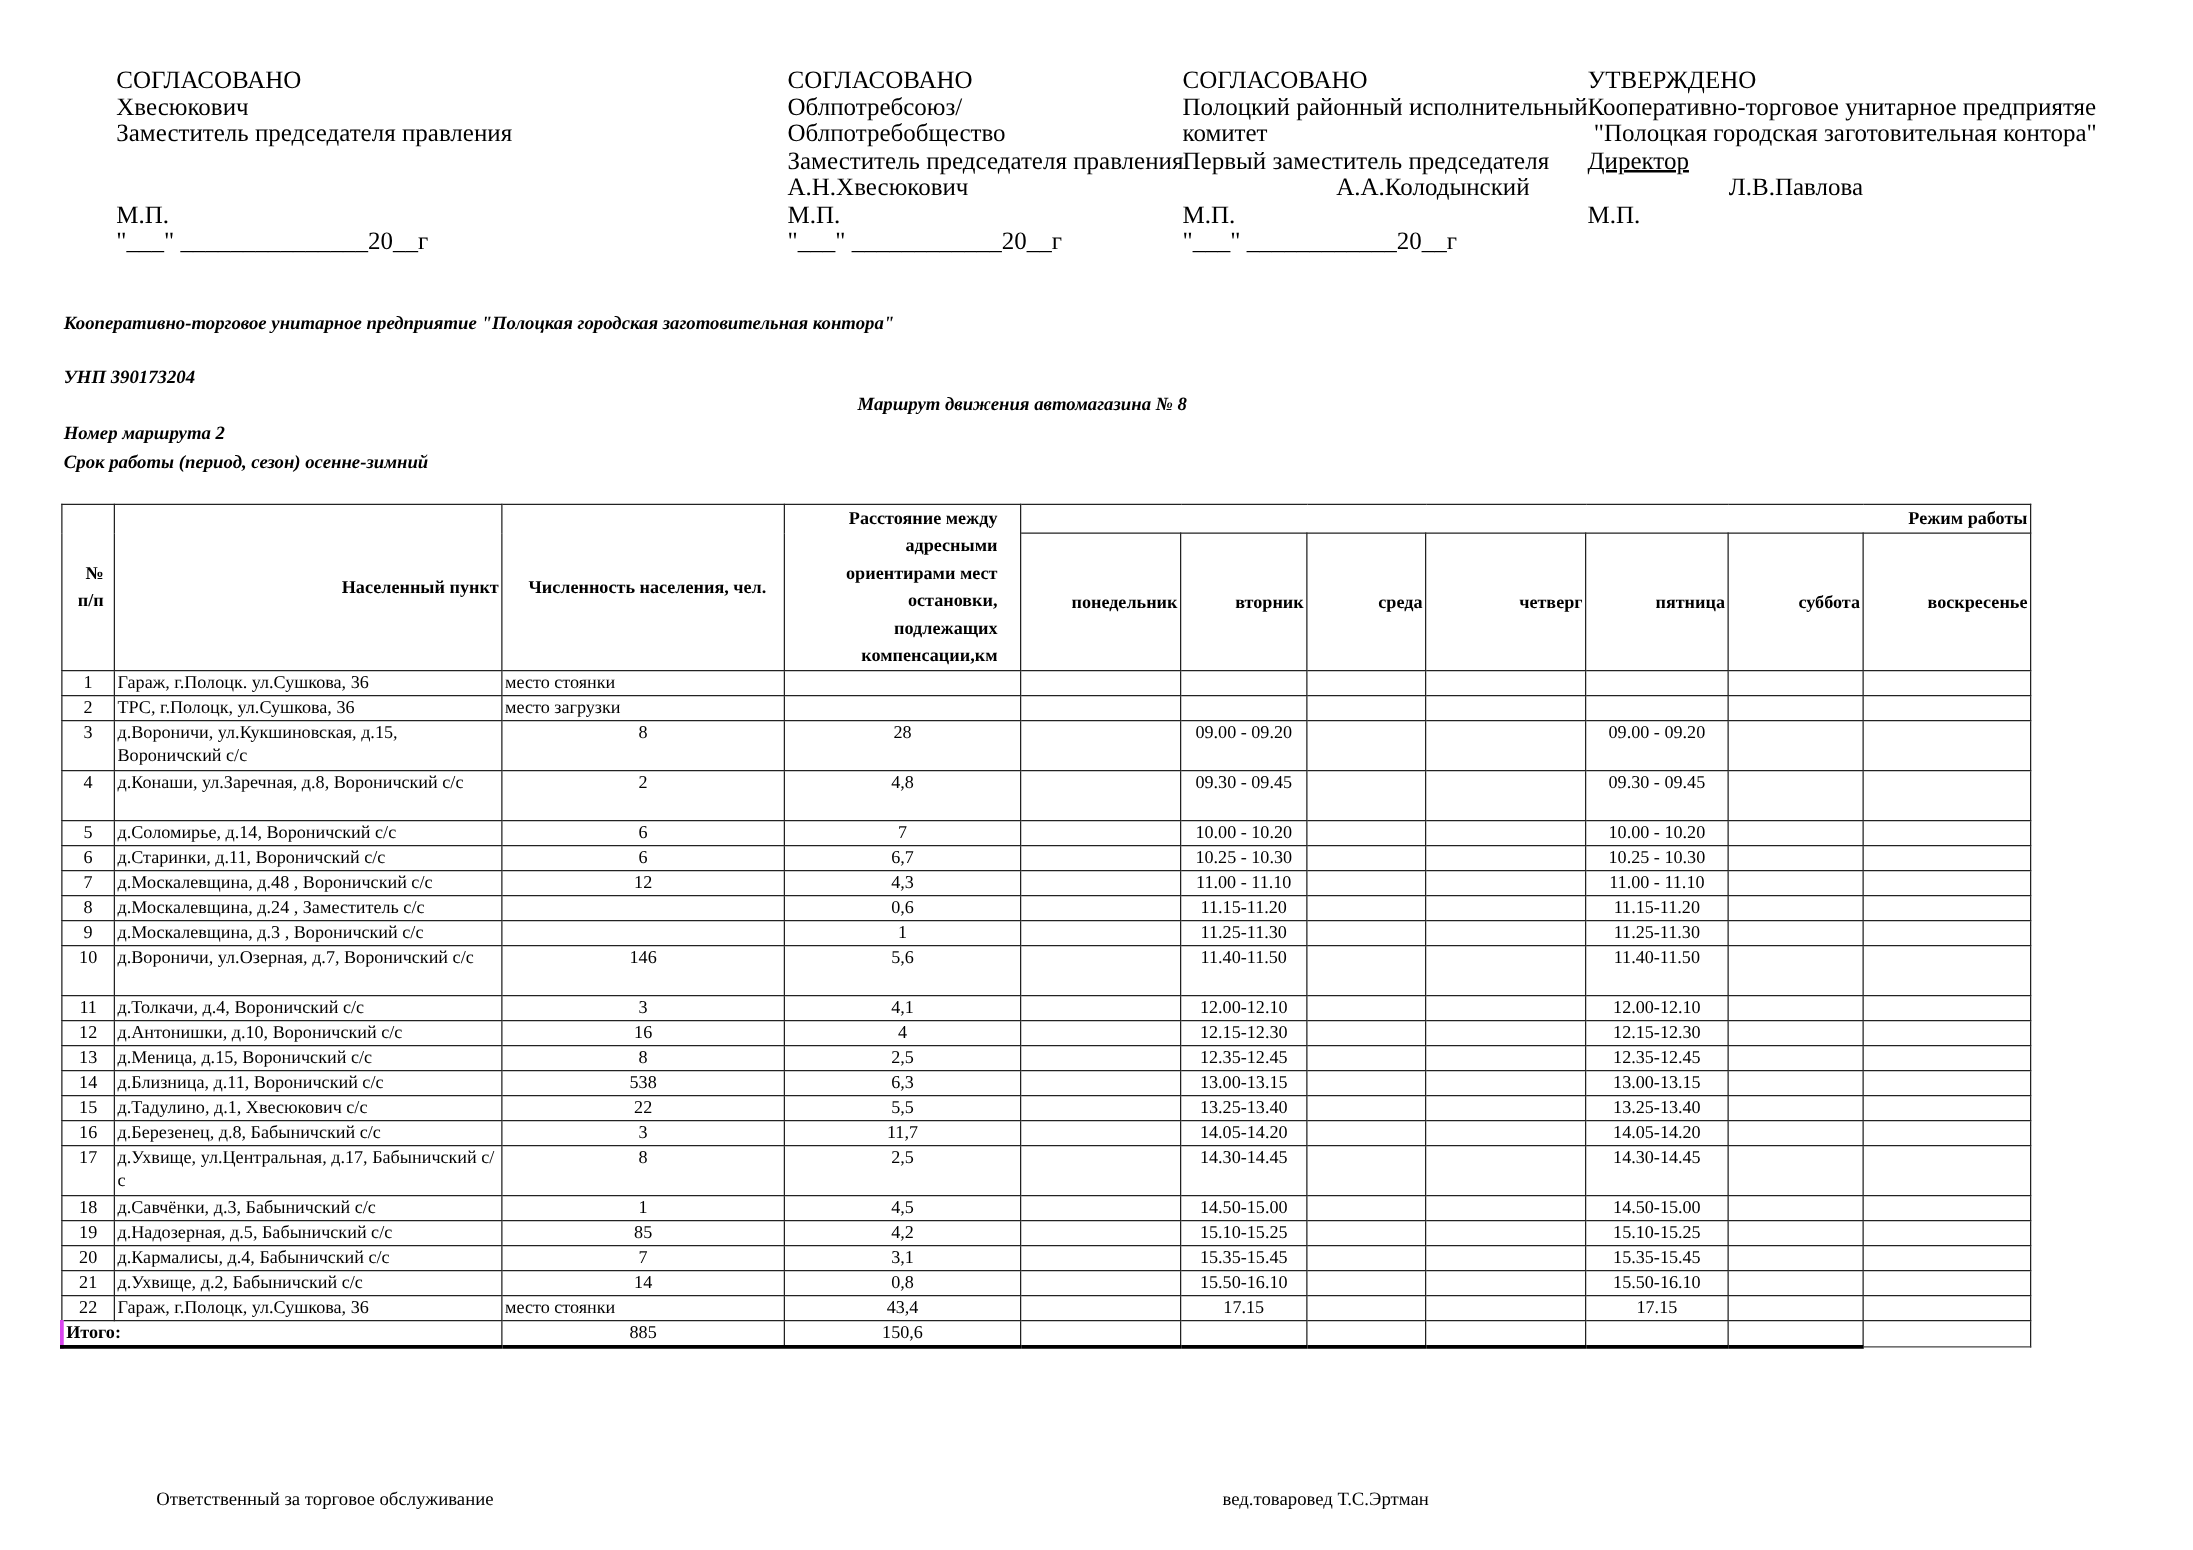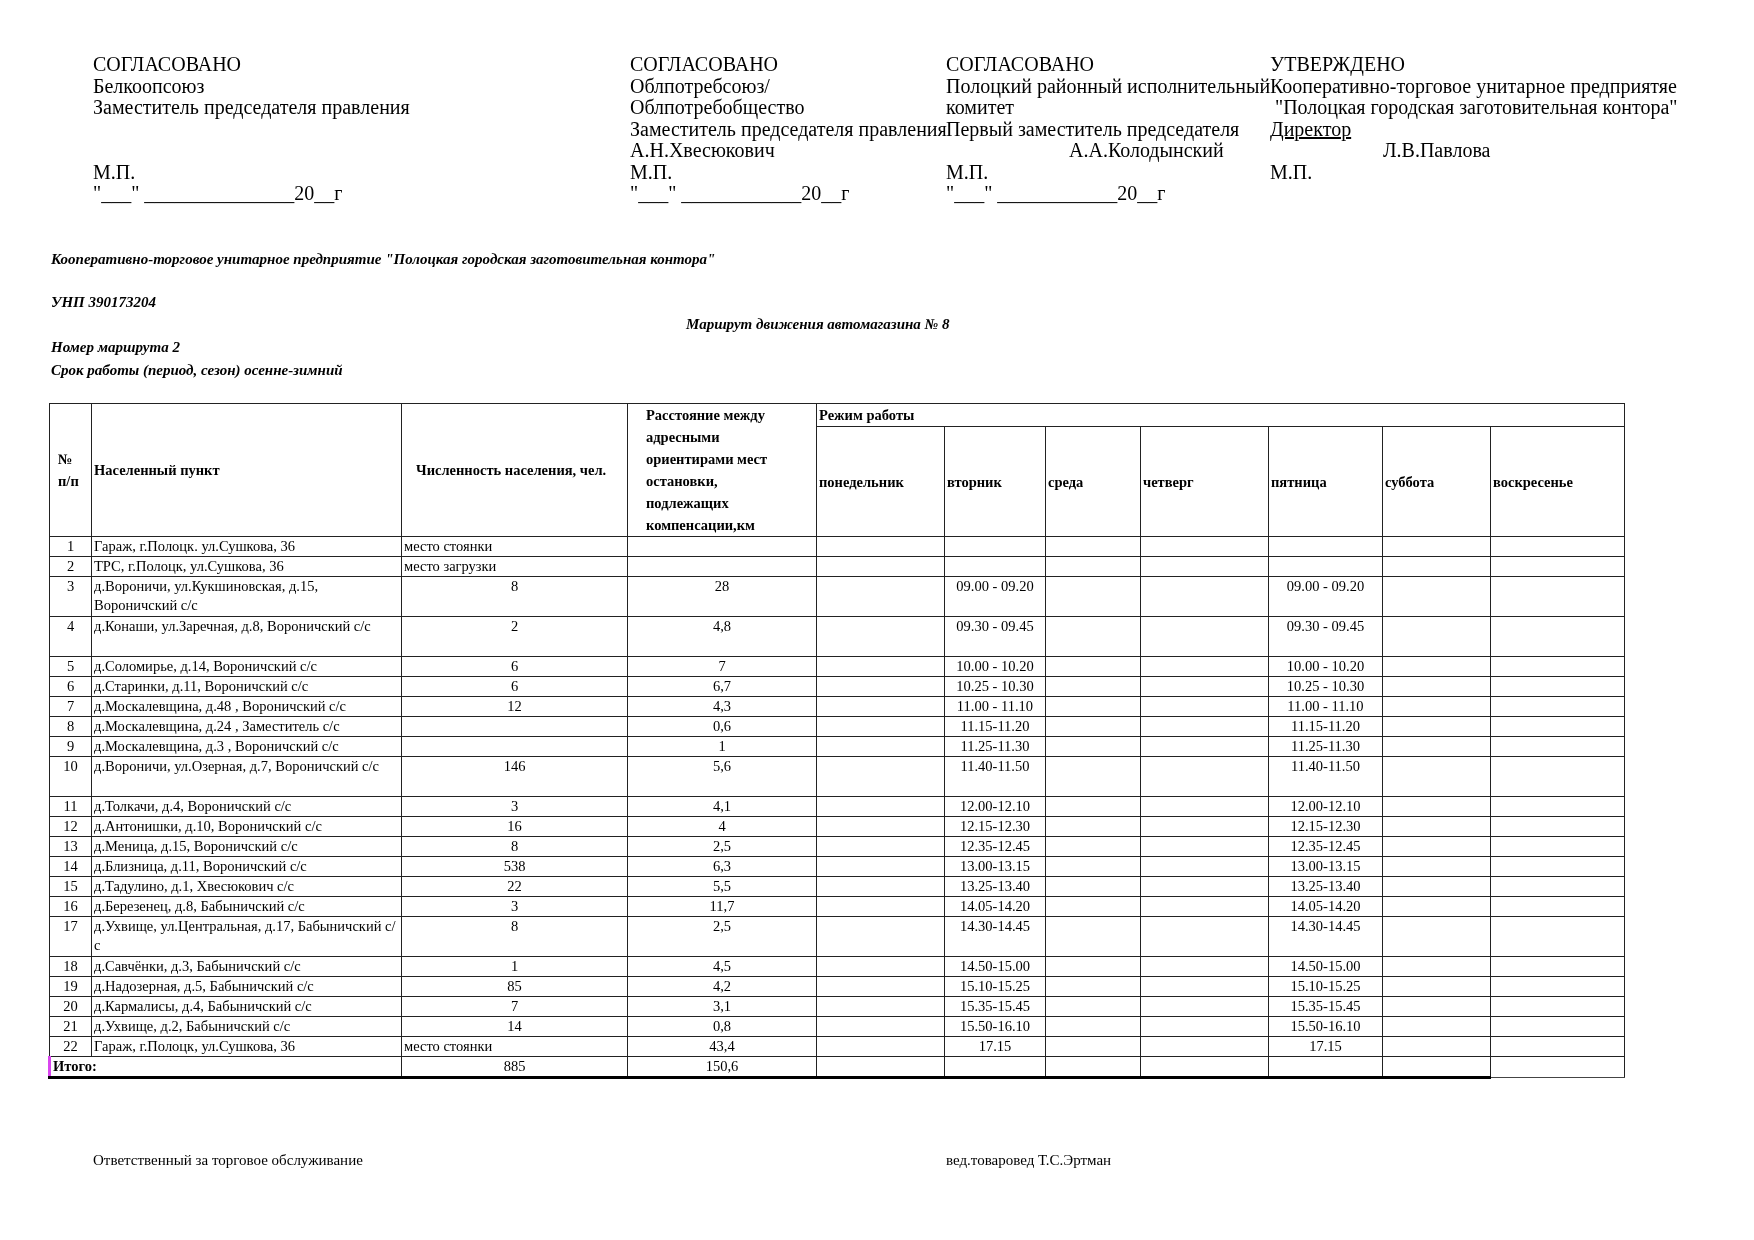--- a/index.html
+++ b/index.html
@@ -5,39 +5,39 @@
   html, body { margin:0; padding:0; background:#ffffff; }
   body { width:1754px; height:1240px; position:relative; overflow:hidden;
          font-family:"Liberation Serif", "DejaVu Serif", serif; color:#000; }
   .approval { position:absolute; top:54px; font-size:20px; line-height:21.5px; }
   .approval div { white-space:nowrap; }
   .u { text-decoration:underline; }
   .hdr-line { position:absolute; left:51px; font-size:15px; font-weight:bold; white-space:nowrap;font-style:italic; }
   table.route { position:absolute; left:48px; top:403px; border-collapse:collapse;
                 font-size:14.5px; table-layout:fixed; }
   table.route td, table.route th { border:1.3px solid #222; padding:0 2px; line-height:19px; vertical-align:top; }
-  table.route th { font-weight:bold; text-align:left; vertical-align:middle; line-height:22px; }
+  table.route th { font-weight:bold; text-align:right; vertical-align:middle; line-height:22px; }
   table.route th.day { font-weight:bold; }
   td.c { text-align:center; }
   td.l { text-align:left; }
   td.vb { vertical-align:bottom; }
   td.vm { vertical-align:middle; }
   tr.r1 td { height:19px; }
   tr.r2 td { height:39px; }
   tr.total td { border-bottom:3px solid #000; height:19px; }
   tr.total td.tl { border-left:3px solid #d946ef; font-weight:bold; }
   tr.total td.nolast { border-bottom:1.3px solid #444; }
-  .footer { position:absolute; top:1152px; font-size:15px; white-space:nowrap; }
+  .footer { position:absolute; top:1192px; font-size:15px; white-space:nowrap;margin-left:32px; }
 </style>
 </head>
 <body>
 
 <div class="approval" style="left:93px;">
   <div>СОГЛАСОВАНО</div>
-  <div>Белкоопсоюз</div>
+  <div>Хвесюкович</div>
   <div>Заместитель председателя правления</div>
   <div style="height:21.5px"></div>
   <div style="height:21.5px"></div>
   <div>М.П.</div>
   <div>"___"  _______________20__г</div>
 </div>
 
 <div class="approval" style="left:630px;">
   <div>СОГЛАСОВАНО</div>
   <div>Облпотребсоюз/</div>

